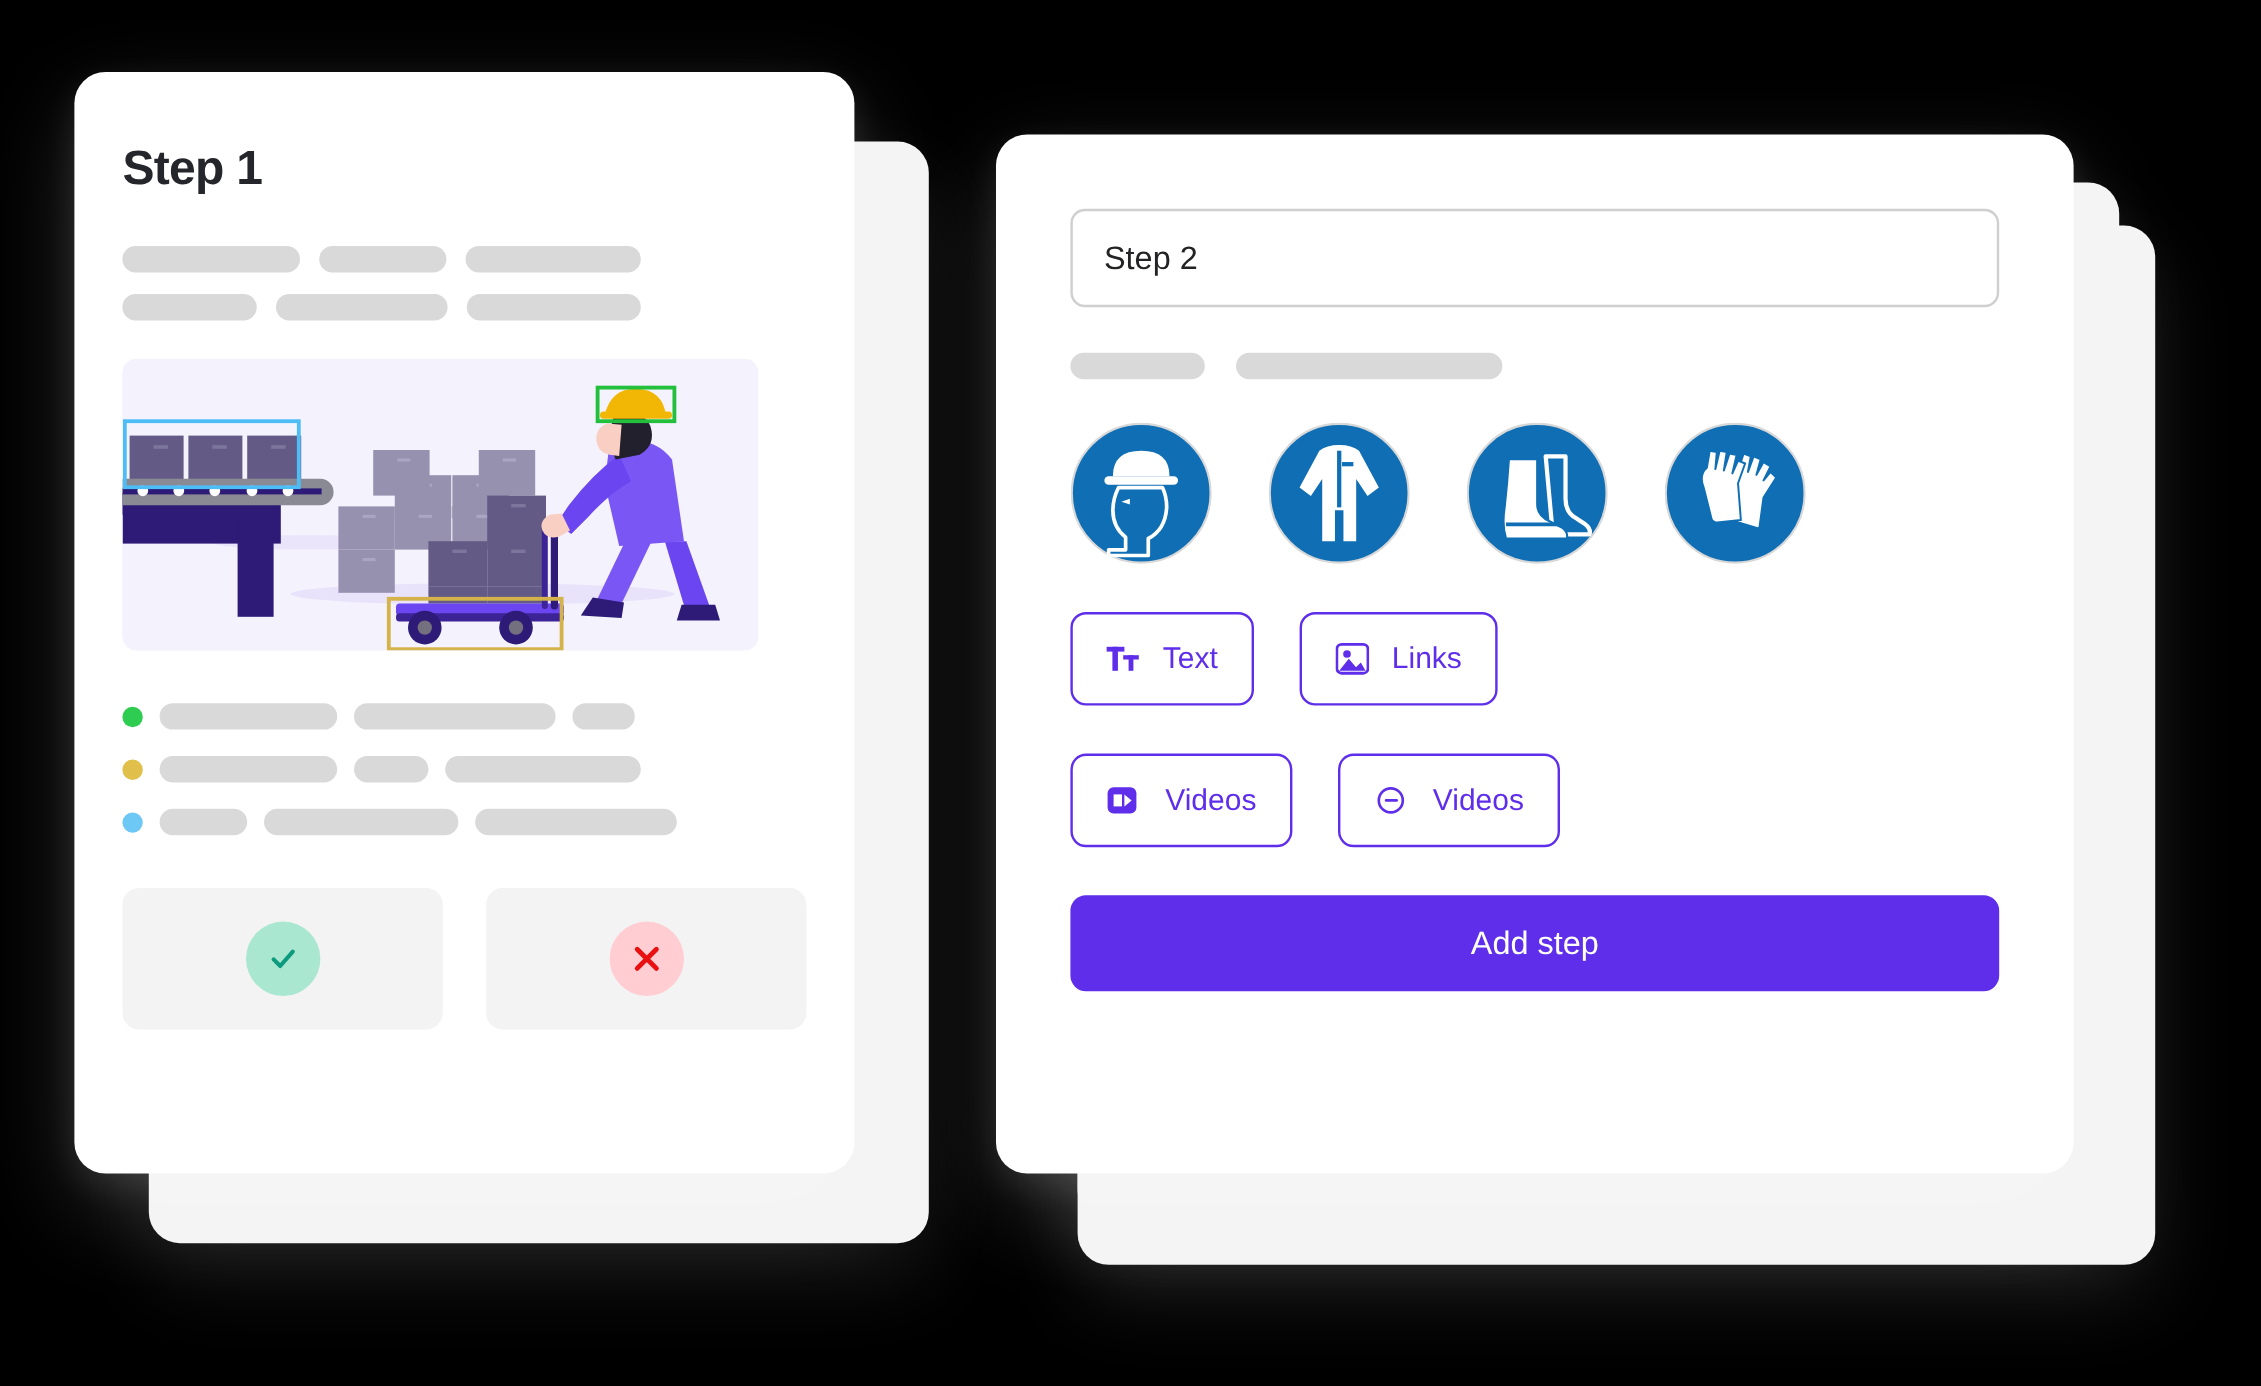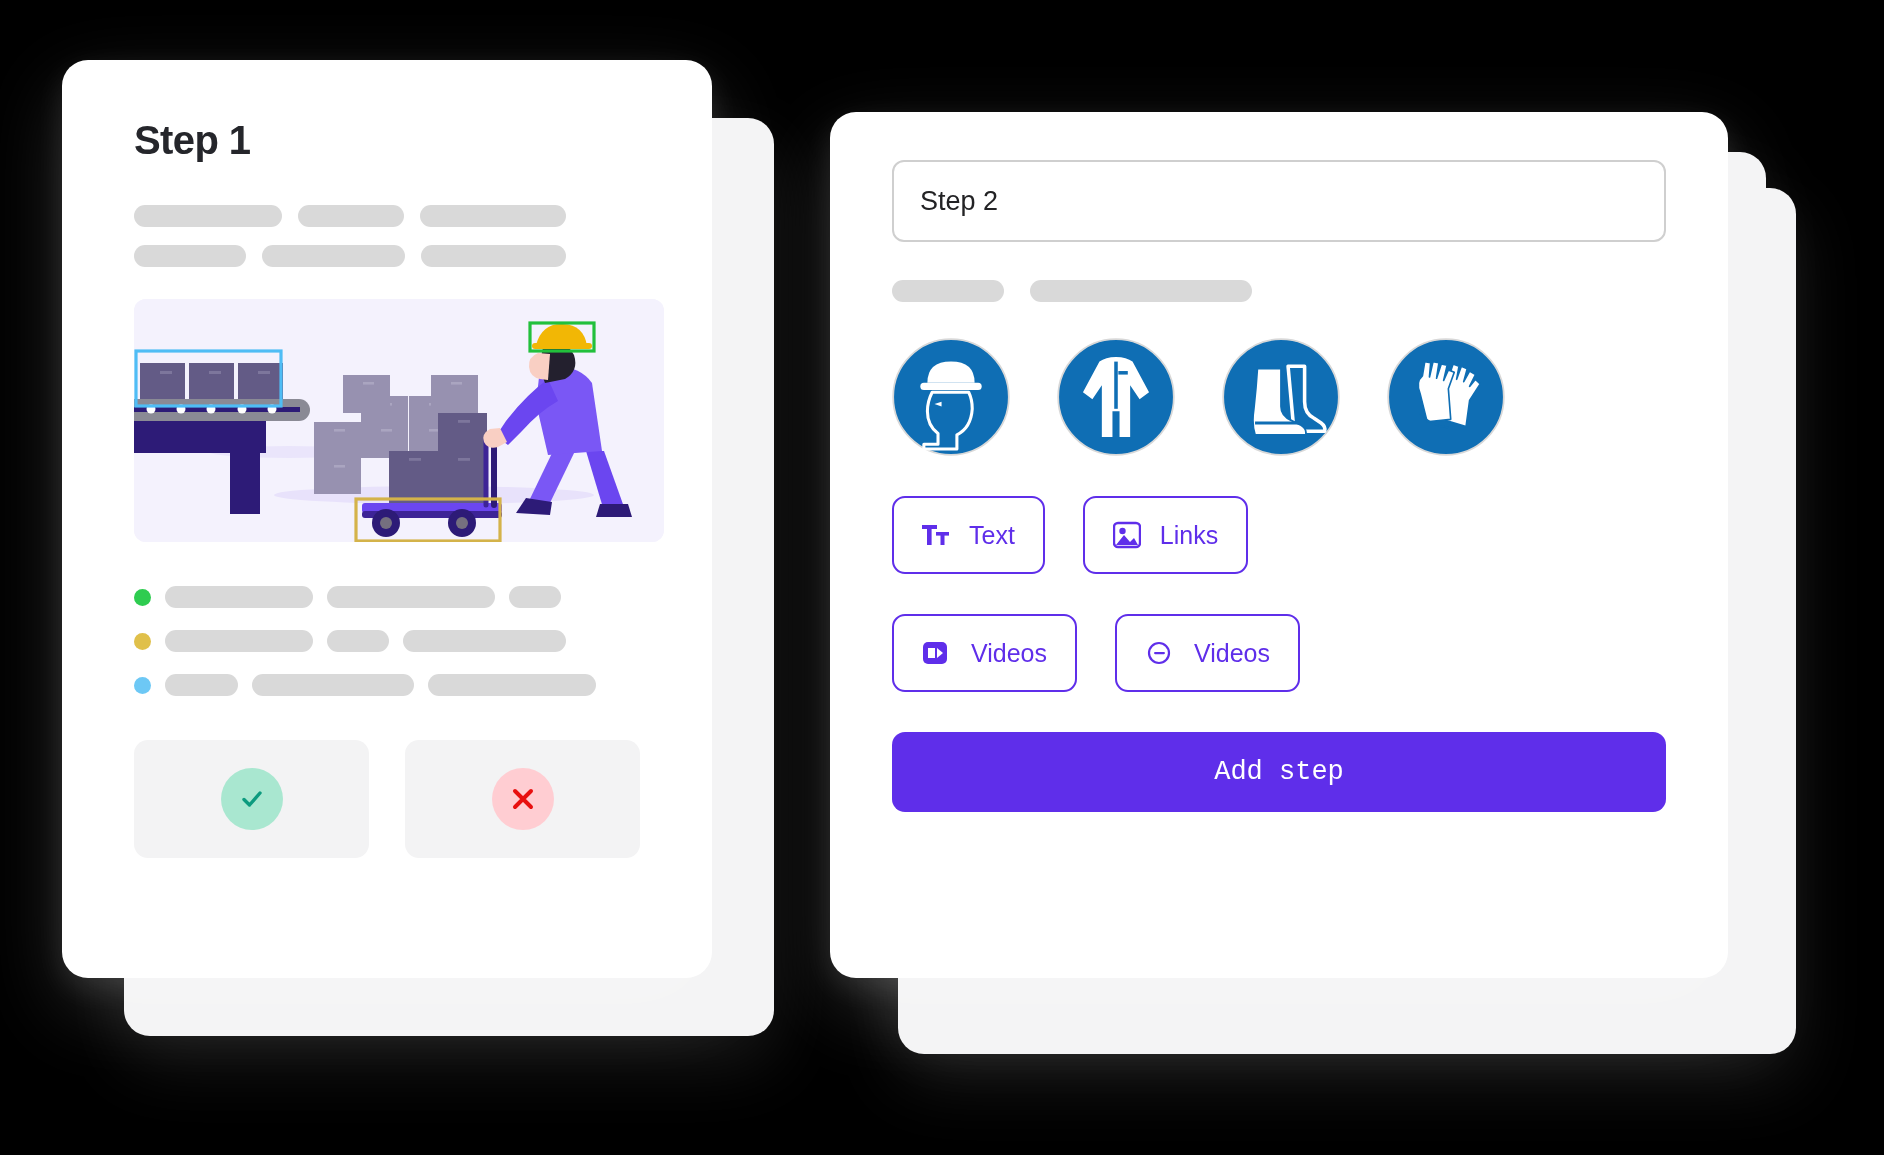--- a/index.html
+++ b/index.html
@@ -30,21 +30,21 @@
   .card {
     position: absolute;
     background: #ffffff;
     border-radius: 26px;
     box-shadow: 0 30px 80px rgba(255,255,255,0.16),
                 0 10px 30px rgba(255,255,255,0.10);
   }
 
   
   #left-ghost  { left: 124px; top: 118px; width: 650px; height: 918px; }
-  #left-card   { left: 62px;  top: 60px;  width: 650px; height: 918px; padding: 58px 72px; }
+  #left-card   { left: 62px;  top: 60px;  width: 650px; height: 918px; padding: 58px 40px; }
 
   .card-title {
     font-size: 40px;
     font-weight: 700;
     color: #25262b;
     letter-spacing: -0.6px;
     margin-bottom: 42px;
   }
 
   .skel-row { display: flex; gap: 16px; margin-bottom: 18px; }
@@ -80,21 +80,21 @@
   .judge-circle {
     width: 62px; height: 62px; border-radius: 50%;
     display: flex; align-items: center; justify-content: center;
   }
   .judge-ok  { background: #a9e7d0; }
   .judge-bad { background: #ffcdd2; }
 
   
   #right-ghost-2 { left: 898px; top: 188px; width: 898px; height: 866px; }
   #right-ghost-1 { left: 898px; top: 152px; width: 868px; height: 866px; }
-  #right-card    { left: 830px; top: 112px; width: 898px; height: 866px; padding: 48px 62px; }
+  #right-card    { left: 830px; top: 112px; width: 898px; height: 866px; padding: 62px 62px; }
 
   .step-input {
     width: 100%;
     height: 82px;
     border: 2px solid #cfcfcf;
     border-radius: 12px;
     display: flex;
     align-items: center;
     padding: 0 26px;
     font-size: 27px;
@@ -128,21 +128,21 @@
 
   .add-step {
     margin-top: 40px;
     width: 100%;
     height: 80px;
     background: #5f2eea;
     border: none;
     border-radius: 13px;
     color: #ffffff;
     font-size: 27px;
-    font-family: Liberation Mono, monospace;
+    font-family: Liberation Sans, sans-serif;
     display: flex;
     align-items: center;
     justify-content: center;
     cursor: pointer;
   }
 </style>
 </head>
 <body>
 
 <div id="stage">

